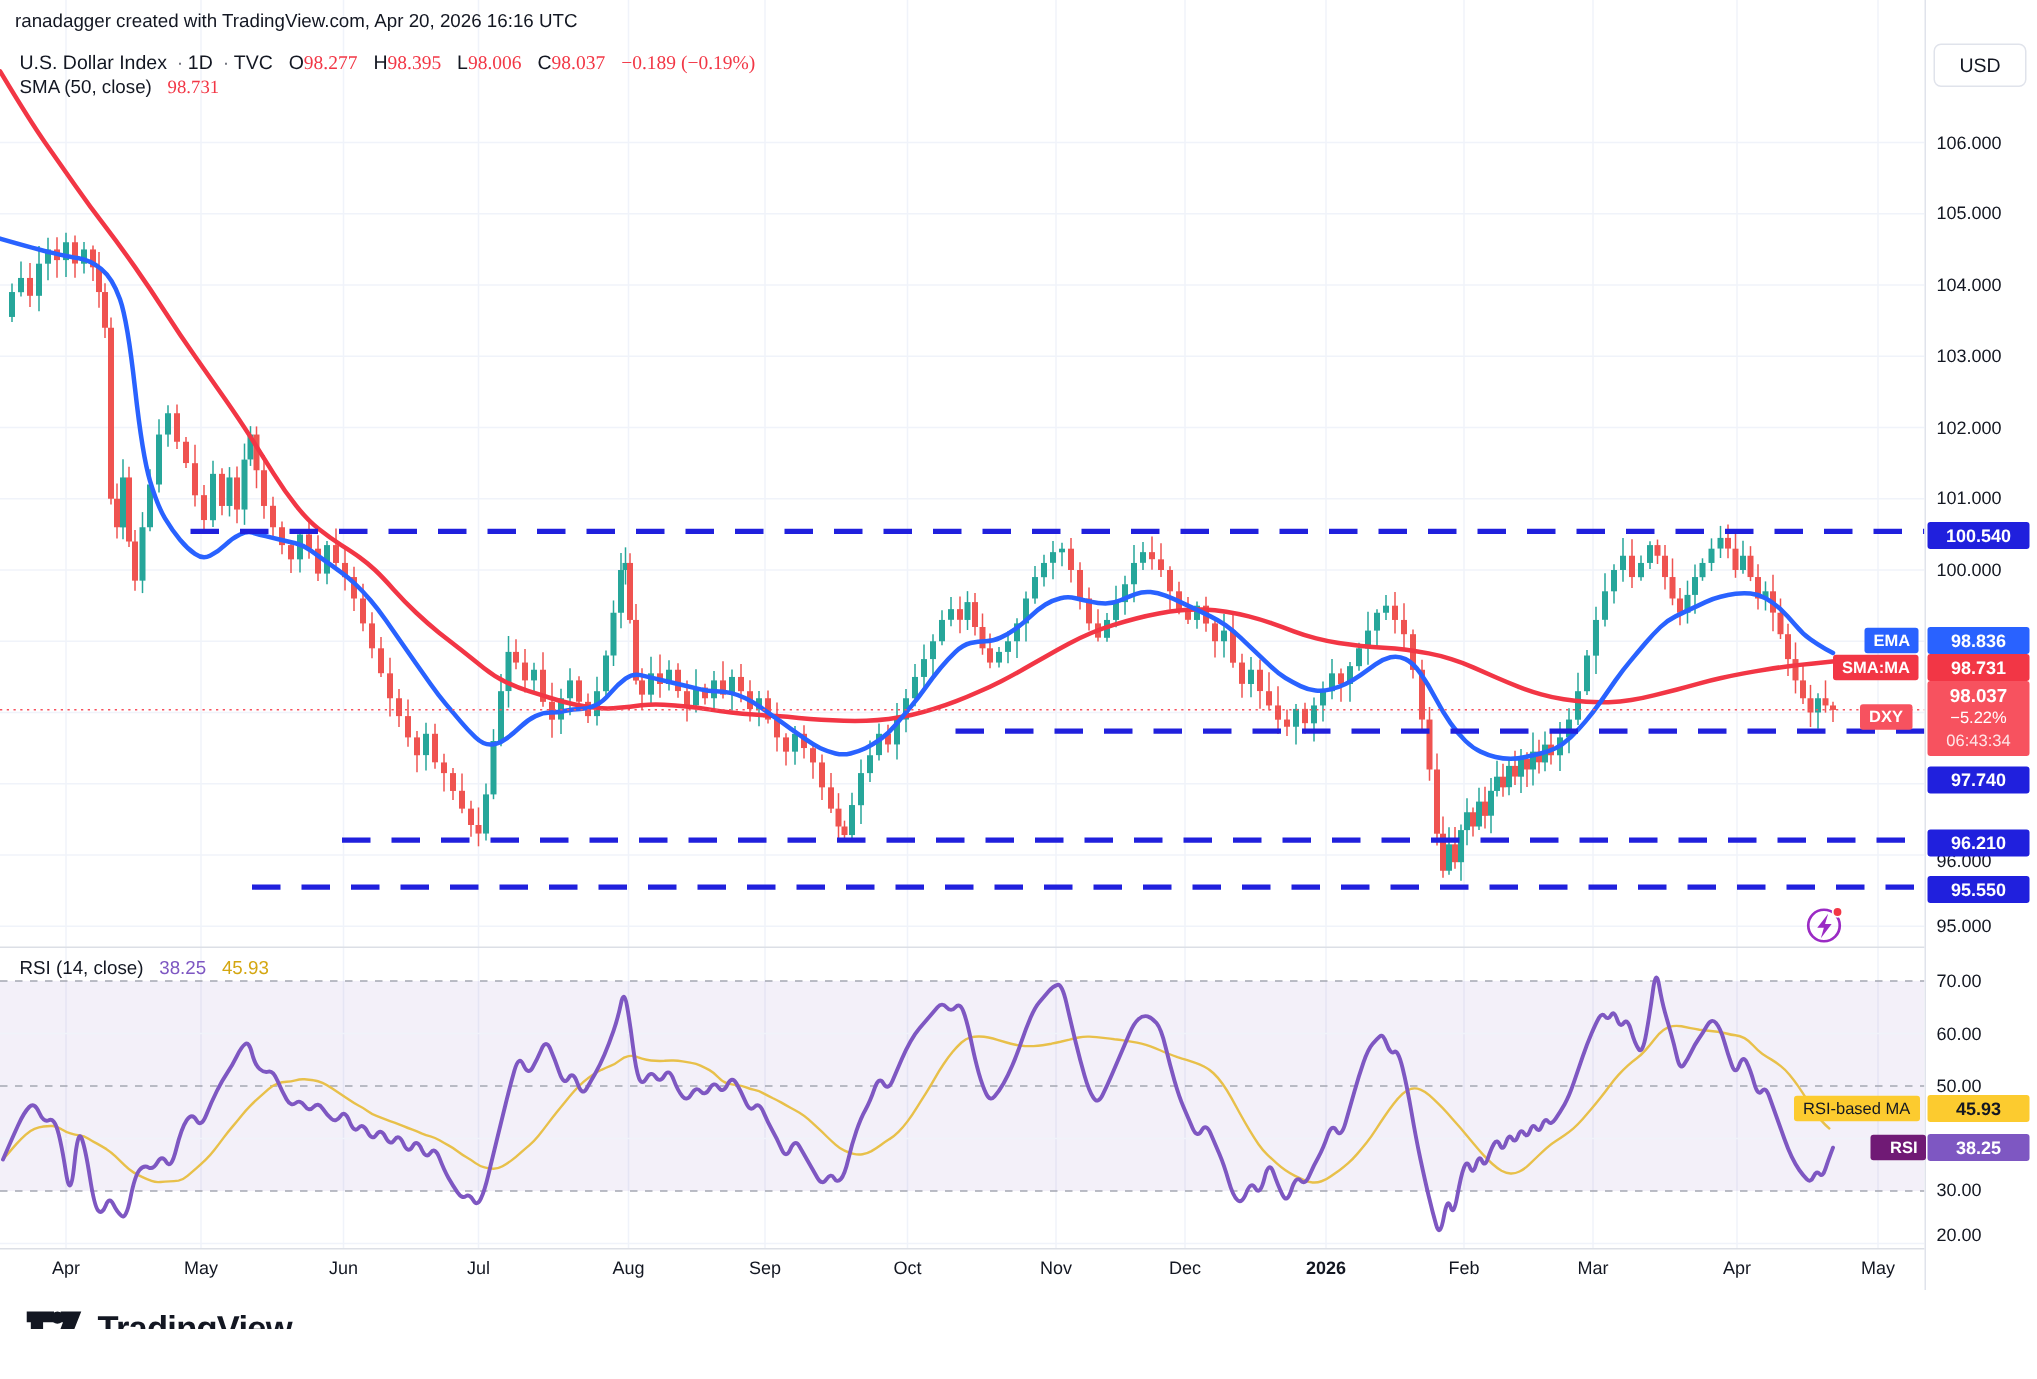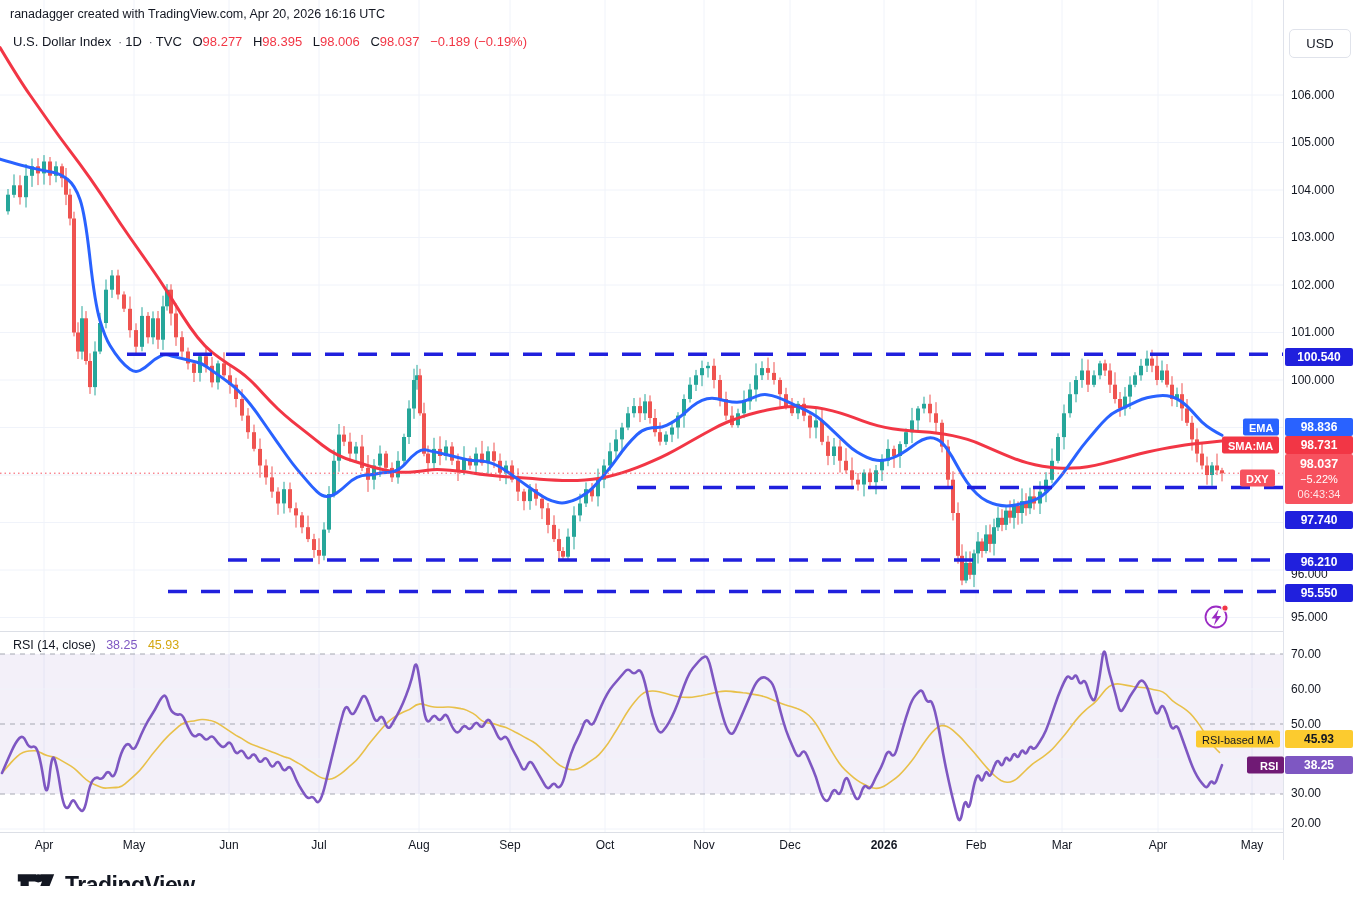--- a/index.html
+++ b/index.html
@@ -3,21 +3,21 @@
 <meta charset="utf-8">
 <style>
   html,body{margin:0;padding:0;background:#ffffff;font-family:"Liberation Sans",sans-serif;}
   #app{position:relative;width:1358px;height:886px;background:#fff;overflow:hidden;}
   #chart-svg{position:absolute;left:0;top:0;}
   .abs{position:absolute;}
   .attr-line{left:10px;top:7px;font-size:12.5px;color:#131722;}
   .legend{left:13px;top:33px;font-size:13px;color:#131722;}
   .legend-row{height:17px;line-height:17px;white-space:nowrap;}
   .legend-row .dim{color:#6a6d78;padding:0 3px;}
-  .legend-row .red{color:#f23645;}
+  .legend-row .red{color:#f23645;font-family:Liberation Serif, serif;}
   .legend-row .blue{color:#2962ff;}
   .legend-row .lbl{color:#131722;margin-top:36px;}
   .legend-row .ohlc-l{margin-left:7px;color:#131722;}
   .legend-sub{font-size:12.5px;}
   .rsi-legend{left:13px;top:638px;font-size:12.5px;color:#131722;white-space:nowrap;}
   .rsi-legend .purple{color:#7e57c2;margin-left:7px;}
   .rsi-legend .yellow{color:#d4a711;margin-left:7px;}
   .axis-area{left:1283px;top:0;width:75px;height:860px;border-left:1px solid #e0e3eb;background:#fff;}
   .usd-btn{left:1289px;top:29px;width:60px;height:27px;border:1px solid #e0e3eb;border-radius:5px;
            display:flex;align-items:center;justify-content:center;font-size:13px;color:#131722;background:#fff;}
@@ -551,20 +551,24 @@
     <div class="legend-row">
       <span class="lbl">U.S. Dollar Index</span>
       <span class="dim">·</span><span class="lbl">1D</span>
       <span class="dim">·</span><span class="lbl">TVC</span>
       <span class="ohlc-l">O</span><span class="red">98.277</span>
       <span class="ohlc-l">H</span><span class="red">98.395</span>
       <span class="ohlc-l">L</span><span class="red">98.006</span>
       <span class="ohlc-l">C</span><span class="red">98.037</span>
       <span class="red" style="margin-left:7px">−0.189 (−0.19%)</span>
     </div>
+    <div class="legend-row legend-sub">
+      <span class="lbl">SMA (50, close)</span>
+      <span class="red" style="margin-left:7px">98.731</span>
+    </div>
   </div>
 
   <div class="abs rsi-legend">
     <span>RSI (14, close)</span>
     <span class="purple">38.25</span>
     <span class="yellow">45.93</span>
   </div>
 
   <div class="abs axis-area"></div>
   <div class="abs usd-btn">USD</div>

